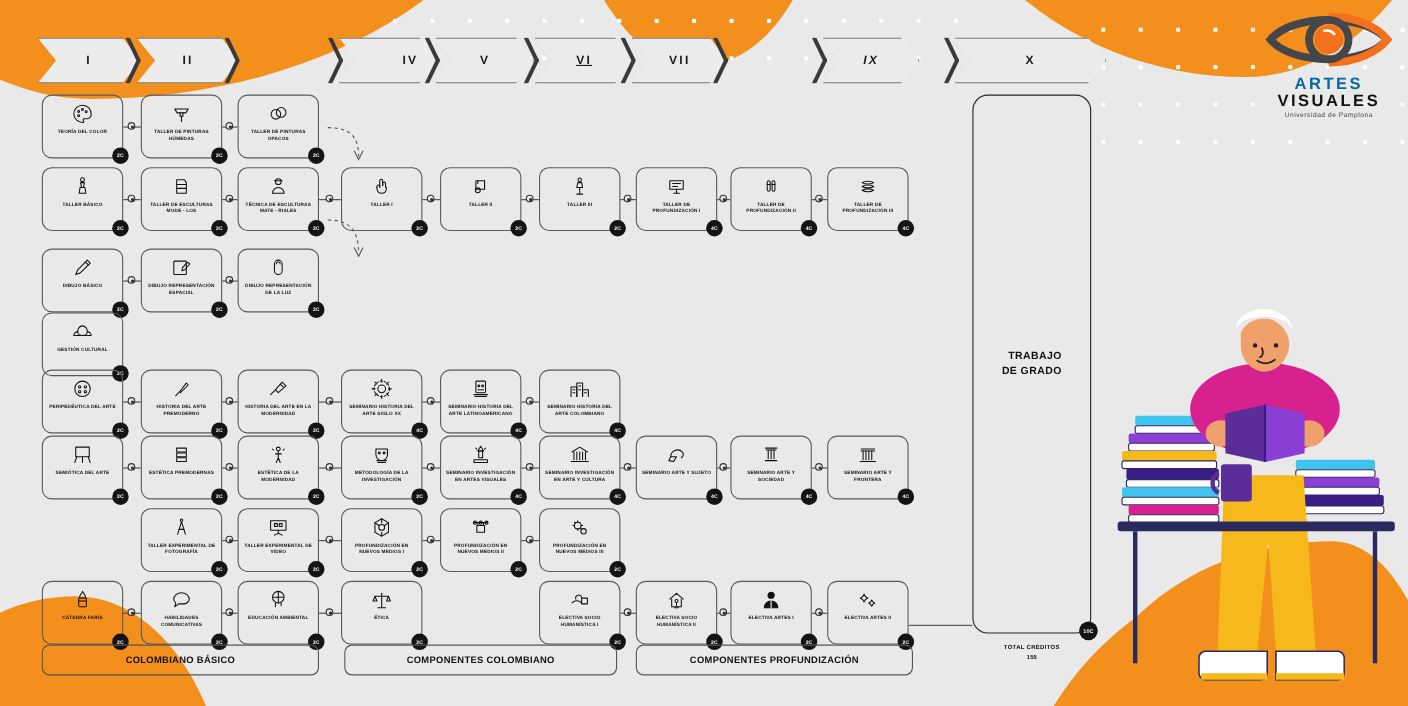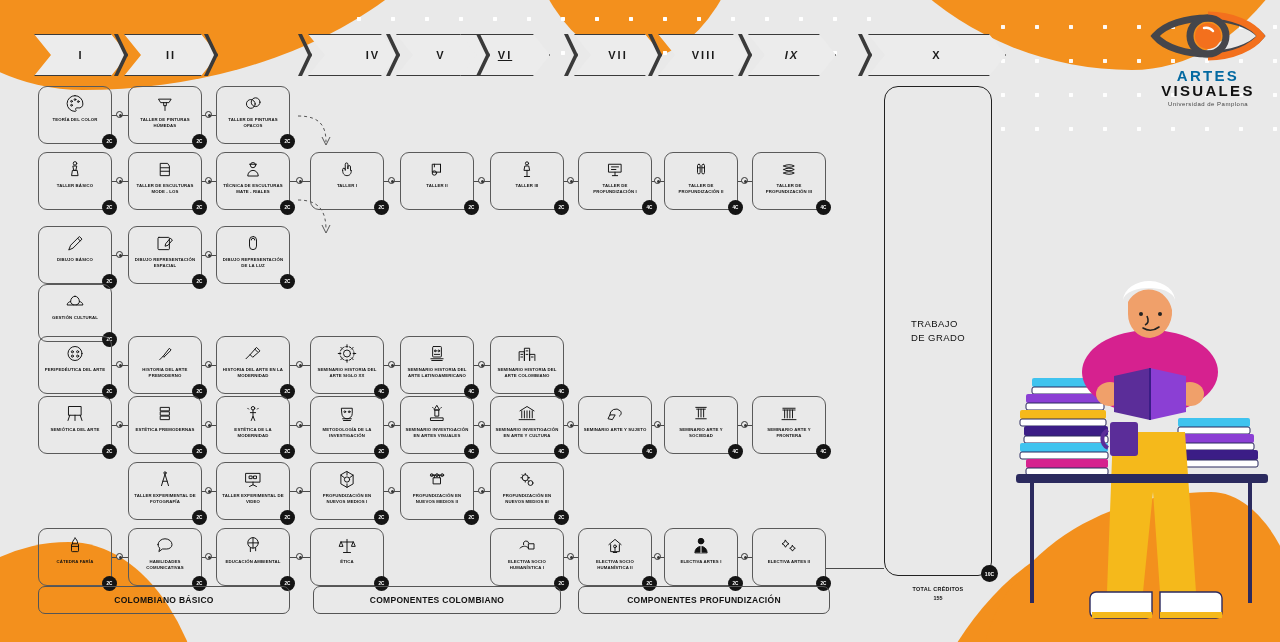--- a/index.html
+++ b/index.html
@@ -104,21 +104,21 @@
   
   .curve{ position:absolute; }
   
   .grado{
     position:absolute; left:884px; top:86px;
     width:108px; height:490px;
     border:1.4px solid #222; border-radius:14px;
     display:flex; align-items:center; justify-content:center;
   }
   .grado .gtxt{
-    font-size:9.5px; font-weight:normal; text-align:left;
+    font-size:9.5px; font-weight:bold; text-align:right;
     line-height:1.5; color:#111; letter-spacing:.4px;
   }
   .grado .badge{ right:-7px; bottom:-7px; width:17px; height:17px; font-size:5px; }
   .total{
     position:absolute; left:884px; top:586px; width:108px;
     text-align:center;
   }
   .total .t1{ font-size:5.4px; font-weight:bold; letter-spacing:.3px; color:#111; }
   .total .t2{ font-size:5.4px; font-weight:bold; margin-top:3px; color:#111; }
   
@@ -164,25 +164,24 @@
 
 <div class="sem-row" id="semrow">
     <div class="chev" style="left: 34px; width: 94px;">I</div>
     <div class="chev" style="left: 124px; width: 94px;">II</div>
     <div class="chev-tick" style="left: 114px;"></div>
     <div class="chev-tick" style="left: 204px;"></div>
     <div class="chev" style="left: 308px; width: 90px; padding-left: 40px;">IV</div>
     <div class="chev-tick" style="left: 298px;"></div>
     <div class="chev" style="left: 396px; width: 90px;">V</div>
     <div class="chev-tick" style="left: 386px;"></div>
-    <div class="chev" style="left: 460px; width: 90px; text-decoration: underline;">VI</div>
+    <div class="chev" style="left: 486px; width: 90px; text-decoration: underline;">VI</div>
     <div class="chev-tick" style="left: 476px;"></div>
     <div class="chev" style="left: 574px; width: 88px;">VII</div>
     <div class="chev-tick" style="left: 564px;"></div>
-    <div class="chev" style="left: 658px; width: 92px;">VIII</div>
     <div class="chev-tick" style="left: 648px;"></div>
     <div class="chev" style="left: 748px; width: 88px; font-style: italic;">IX</div>
     <div class="chev-tick" style="left: 738px;"></div>
     <div class="chev" style="left: 868px; width: 138px;">X</div>
     <div class="chev-tick" style="left: 858px;"></div>
   </div>
 
 <div id="connlayer">
     <div class="conn" style="left: 112px; top: 115px; width: 16px;"></div>
     <div class="conn-dot" style="left: 116px; top: 111px;"></div>

